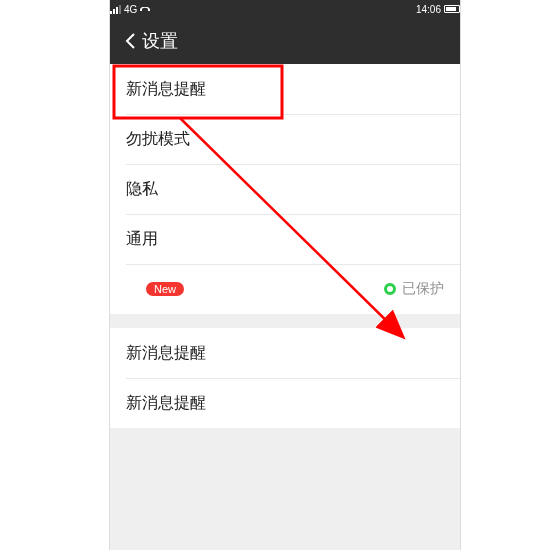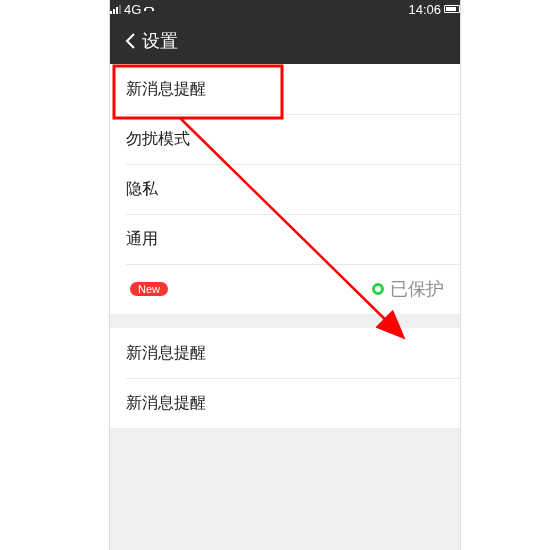--- a/index.html
+++ b/index.html
@@ -18,21 +18,21 @@
     width: 350px;
     height: 550px;
     background: #efefef;
     box-shadow: 0 0 0 1px #ddd;
     overflow: hidden;
   }
   .status-bar {
     height: 18px;
     background: #2e2e2e;
     color: #fff;
-    font-size: 13px;
+    font-size: 10px;
     display: flex;
     align-items: center;
     justify-content: space-between;
     padding: 0 0;
   }
   .status-left, .status-right { display: flex; align-items: center; gap: 3px; }
   .sig {
     display: inline-flex; align-items: flex-end; gap: 1px;
   }
   .sig i { width: 2px; background: #fff; display: inline-block; }
@@ -82,24 +82,24 @@
     background: #fff;
     position: relative;
   }
   .row + .row::before {
     content:"";
     position:absolute; left:16px; right:0; top:0; height:1px;
     background:#e8e8e8;
   }
   .row .label { flex: 0 0 auto; }
   .row .spacer { flex: 1; }
-  .row .right { display:flex; align-items:center; gap:6px; color:#8e8e8e; font-size:18px; }
+  .row .right { display:flex; align-items:center; gap:6px; color:#8e8e8e; font-size:14px; }
   .new-badge {
     background:#f43530; color:#fff; font-size:11px;
-    padding:1px 8px; border-radius:10px; margin-left:4px;
+    padding:1px 8px; border-radius:10px; margin-left:20px;
     font-weight:500;
   }
   .green-dot {
     width:12px; height:12px; border-radius:50%;
     background:#fff; border:3px solid #2bd04a;
   }
 
   
   .annot { position:absolute; left:110px; top:0; width:350px; height:550px; pointer-events:none; }
   .annot svg { position:absolute; left:0; top:0; }

